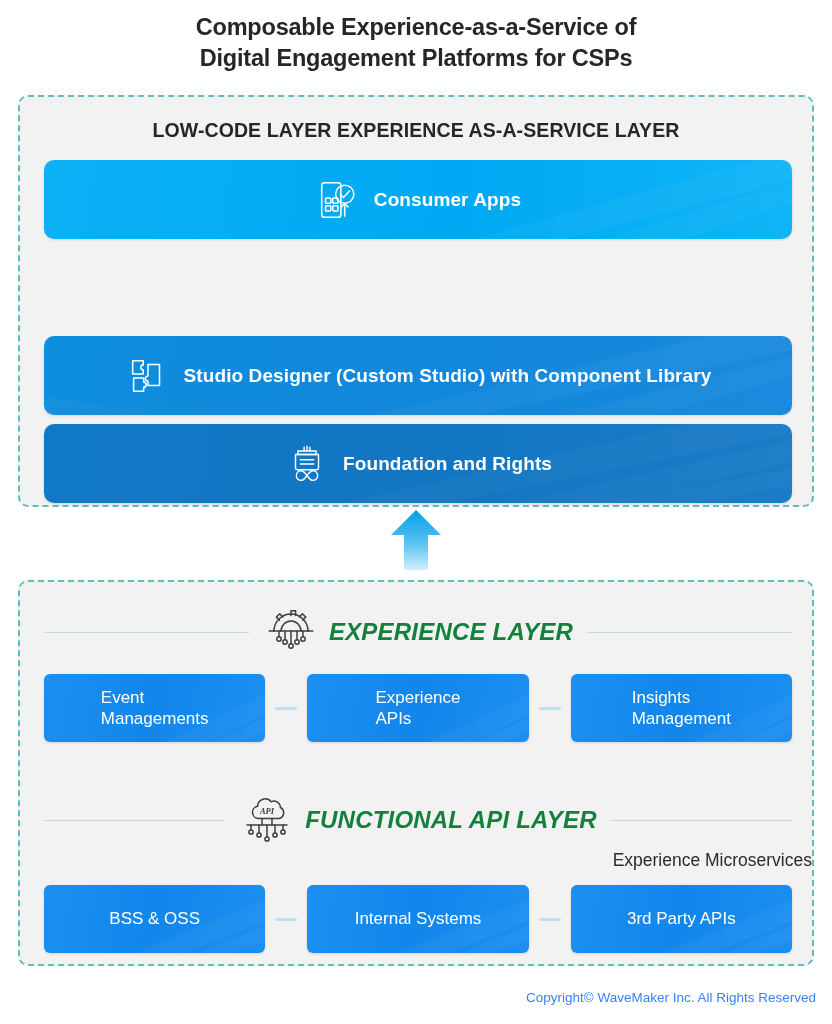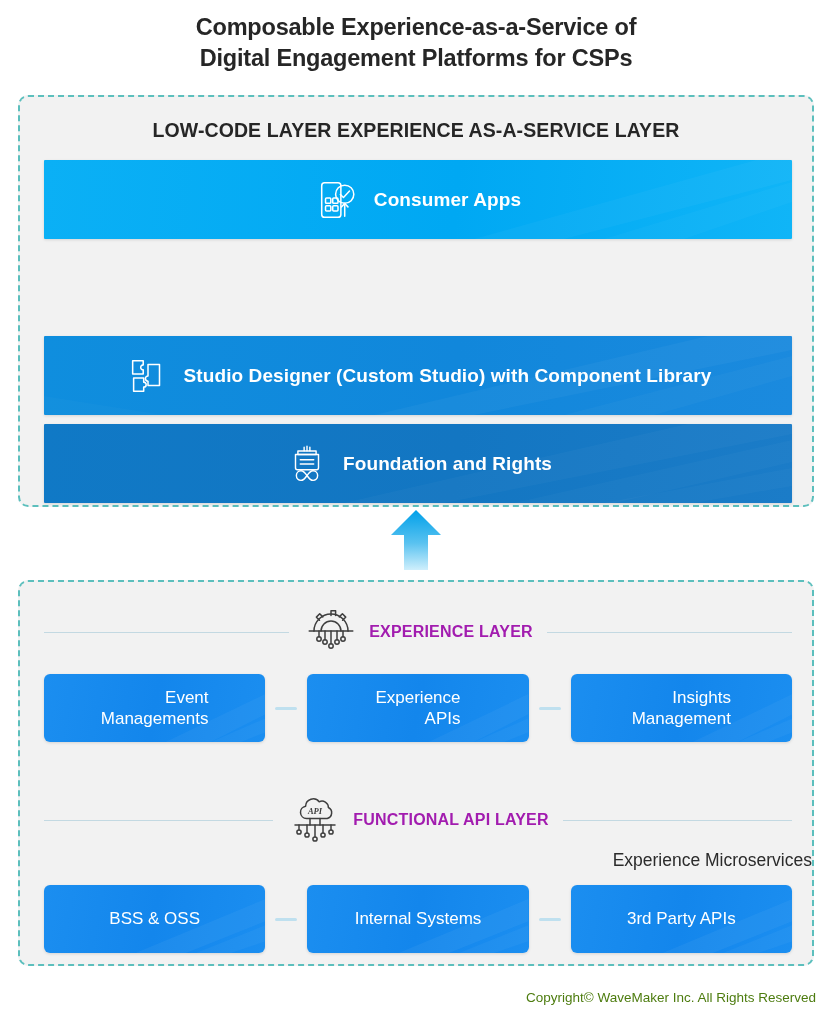--- a/index.html
+++ b/index.html
@@ -34,21 +34,21 @@
   .layer-heading {
     position: absolute; left: 0; top: 22px; width: 100%;
     text-align: center;
     font-size: 19.5px; font-weight: bold; color: #262626;
     letter-spacing: 0.1px;
   }
 
   
   .bar {
     position: absolute; left: 24px; width: 748px; height: 79px;
-    border-radius: 1px;
+    border-radius: 10px;
     display: flex; align-items: center; justify-content: center;
     overflow: hidden;
     box-shadow: 0 1px 3px rgba(0,0,0,0.12);
   }
   .bar .swoosh {
     position: absolute; inset: 0; pointer-events: none; opacity: .5;
   }
   .bar-label {
     color: #ffffff; font-size: 19px; font-weight: 600;
     position: relative; z-index: 2; letter-spacing: .1px;
@@ -75,58 +75,58 @@
   }
   .section-head .rule {
     flex: 1; height: 1px; background: #c3d9e2; min-width: 20px;
   }
   .section-head .hd-inner {
     display: flex; align-items: center; gap: 10px; padding: 0 14px;
   }
   .section-head .hd-icon { width: 56px; height: 56px; display: flex; align-items: center; justify-content: center; }
   .section-head .hd-icon svg { width: 100%; height: 100%; }
   .section-head .hd-text {
-    font-size: 16px; font-weight: bold; color: #a21caf; letter-spacing: .2px; white-space: nowrap;
+    font-size: 24px; font-weight: bold; color: #15803d; letter-spacing: .2px; white-space: nowrap; font-style: italic;
   }
   .head-experience { top: 22px; }
   .head-api        { top: 210px; }
 
   .subtitle {
     position: absolute; left: 0; top: 268px; width: 100%;
     text-align: right; font-size: 17.5px; color: #2b2b2b;
   }
 
   
   .card-row {
     position: absolute; left: 24px; width: 748px; height: 68px;
     display: flex; align-items: center;
   }
   .row-experience { top: 92px; }
   .row-api        { top: 303px; }
 
   .card {
     flex: 1 1 0; height: 68px; border-radius: 6px;
     display: flex; align-items: center; justify-content: center;
-    text-align: right; overflow: hidden; position: relative;
+    text-align: left; overflow: hidden; position: relative;
     background: linear-gradient(100deg,#1b8ef0 0%,#1386ec 50%,#1b8ef0 100%);
     box-shadow: 0 1px 3px rgba(0,0,0,0.13);
   }
   .card .swoosh { position: absolute; inset: 0; opacity: .5; pointer-events: none; }
   .card-label {
     position: relative; z-index: 2;
     color: #ffffff; font-size: 17px; font-weight: 500; line-height: 1.25;
     padding: 0 6px;
   }
   .connector { width: 42px; height: 68px; display: flex; align-items: center; justify-content: center; }
   .connector i { display: block; width: 22px; height: 3px; background: #bfe0ef; border-radius: 2px; }
 
   
   .footer {
     position: absolute; right: 16px; top: 990px;
-    font-size: 13.5px; color: #4d7c0f;
+    font-size: 13.5px; color: #3b82f6;
   }
 </style>
 </head>
 <body>
 
 <div class="page">
 
   <div class="title">
     <span class="line">Composable Experience-as-a-Service of</span>
     <span class="line">Digital Engagement Platforms for CSPs</span>

